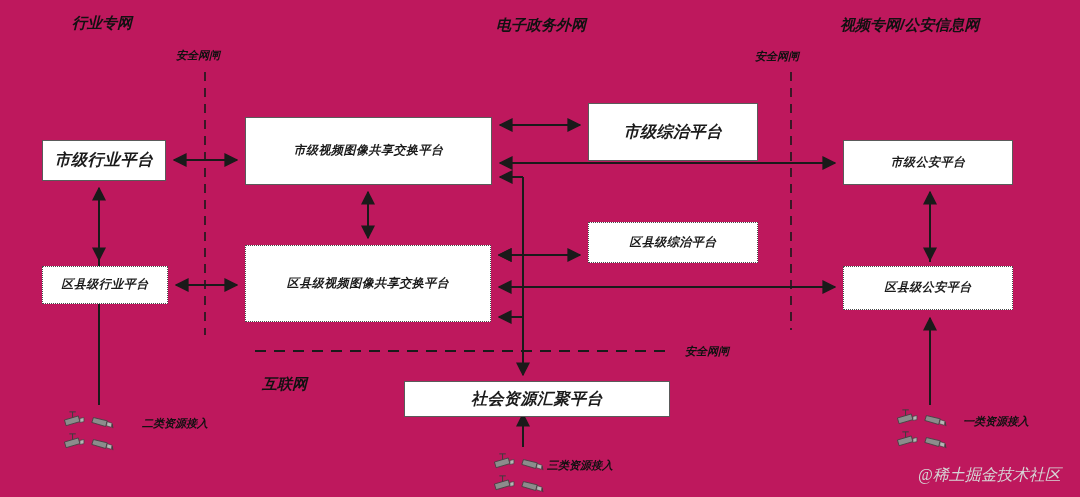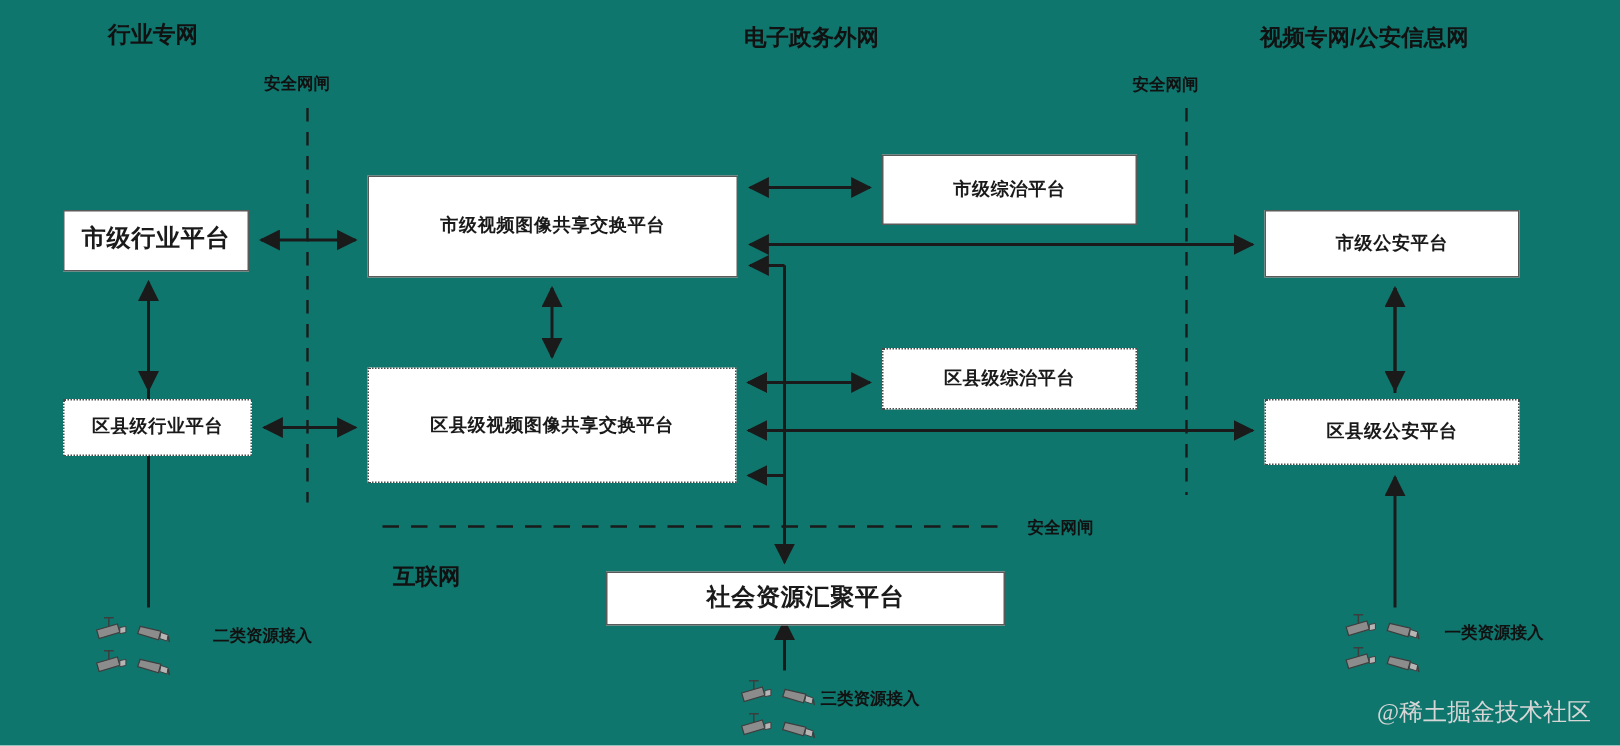--- a/index.html
+++ b/index.html
@@ -7,22 +7,23 @@
     padding: 0;
     background: #ffffff;
   }
   body {
     font-family: "Liberation Sans", "DejaVu Sans", sans-serif;
   }
   #canvas {
     position: relative;
     width: 1080px;
     height: 497px;
-    background: #0f766e;
+    background: #be185d;
     overflow: hidden;
+    font-style: italic;
   }
   #wires {
     position: absolute;
     left: 0;
     top: 0;
     width: 1080px;
     height: 497px;
     pointer-events: none;
   }
   .node {
@@ -143,23 +144,23 @@
   <div class="wire-label" style="left:262px; top:375px; font-size:15px;">互联网</div>
 
   <div class="node solid" style="left:42px; top:140px; width:124px; height:41px; font-size:16px;">市级行业平台</div>
 
   <div class="node dotted" style="left:42px; top:266px; width:126px; height:38px; font-size:12px;">区县级行业平台</div>
 
   <div class="node solid" style="left:245px; top:117px; width:247px; height:68px; font-size:12px;">市级视频图像共享交换平台</div>
 
   <div class="node dotted" style="left:245px; top:245px; width:246px; height:77px; font-size:12px;">区县级视频图像共享交换平台</div>
 
-  <div class="node solid" style="left:588px; top:103px; width:170px; height:47px; font-size:12px;">市级综治平台</div>
-
-  <div class="node dotted" style="left:588px; top:232px; width:170px; height:41px; font-size:12px;">区县级综治平台</div>
+  <div class="node solid" style="left:588px; top:103px; width:170px; height:58px; font-size:16px;">市级综治平台</div>
+
+  <div class="node dotted" style="left:588px; top:222px; width:170px; height:41px; font-size:12px;">区县级综治平台</div>
 
   <div class="node solid" style="left:843px; top:140px; width:170px; height:45px; font-size:12px;">市级公安平台</div>
 
   <div class="node dotted" style="left:843px; top:266px; width:170px; height:44px; font-size:12px;">区县级公安平台</div>
 
   <div class="node solid" style="left:390px; top:381px; width:266px; height:36px; font-size:16px;margin-left:14px;">社会资源汇聚平台</div>
 
   <div class="cams" style="left:62px; top:410px;">
     <svg class="cam" viewBox="0 0 32 24">
       <path d="M3 12 L20 7 L22 14 L5 19 Z" fill="#8c8c8c" stroke="#3d3d3d" stroke-width="1"></path>

